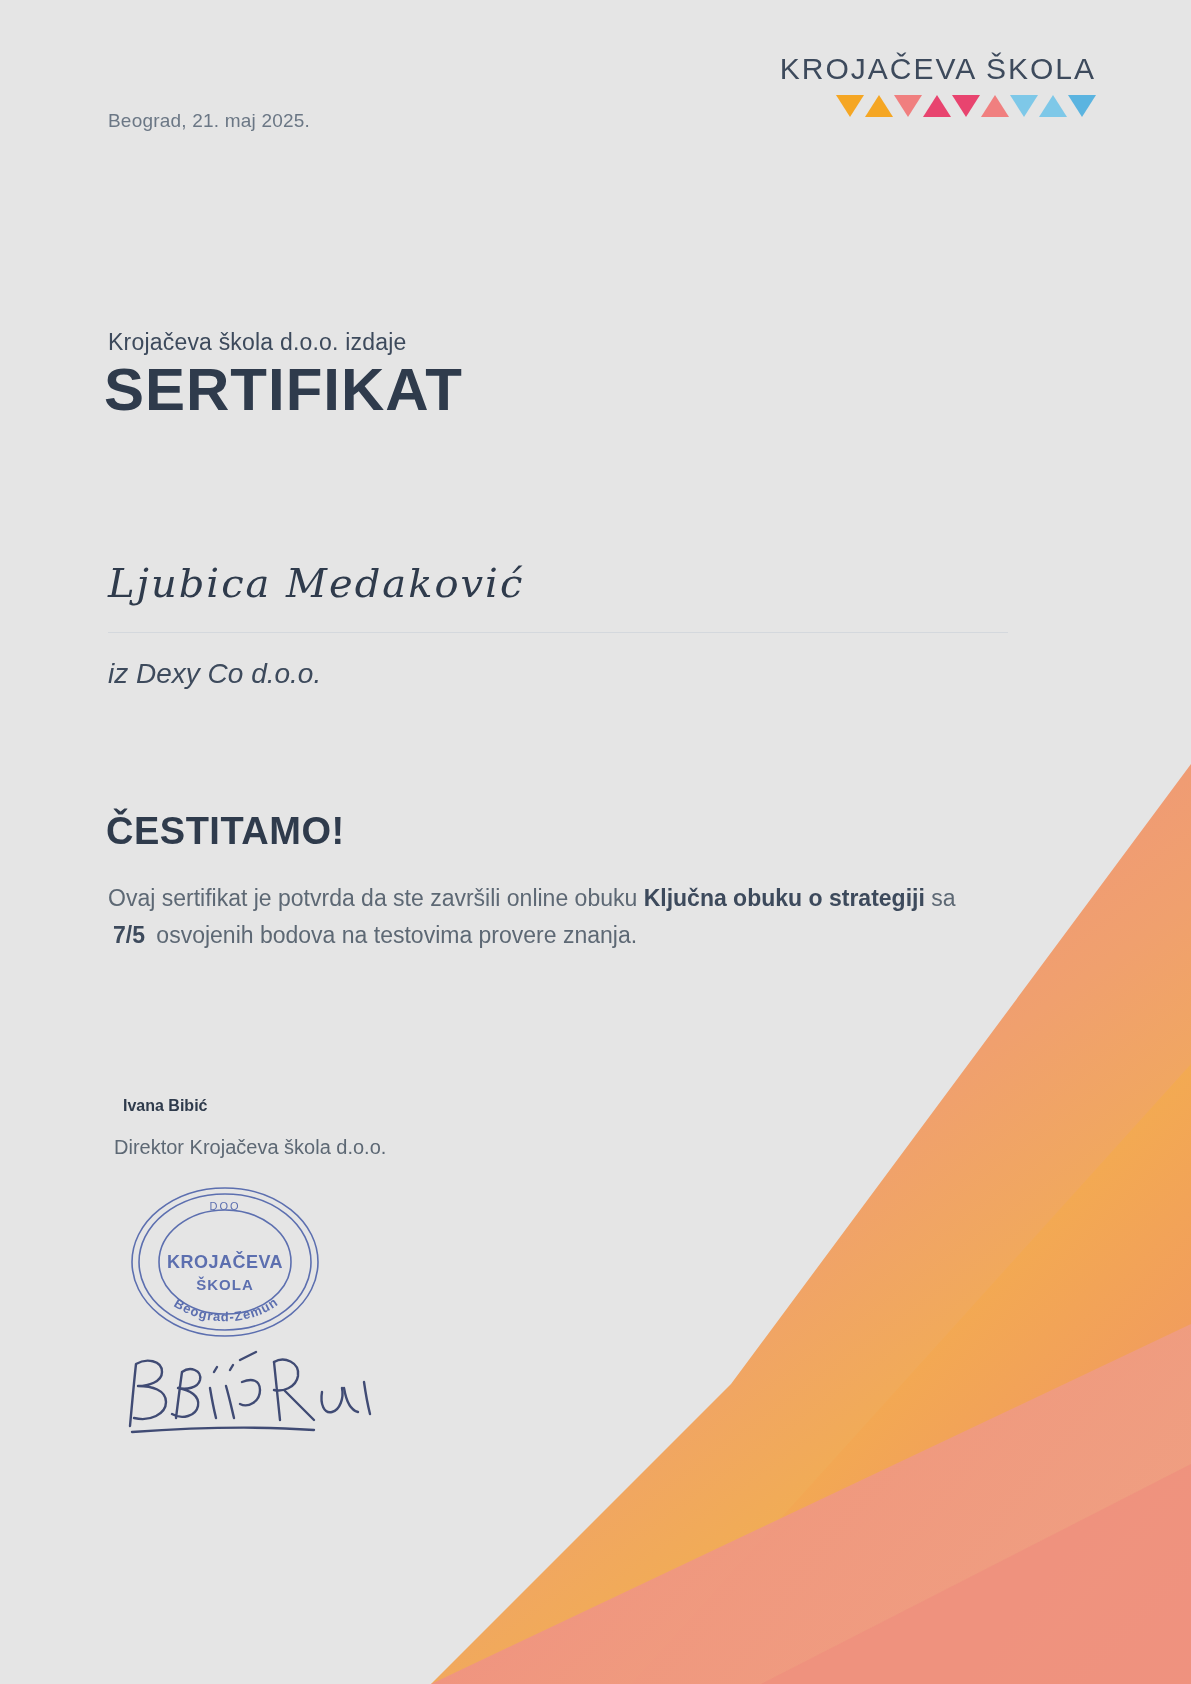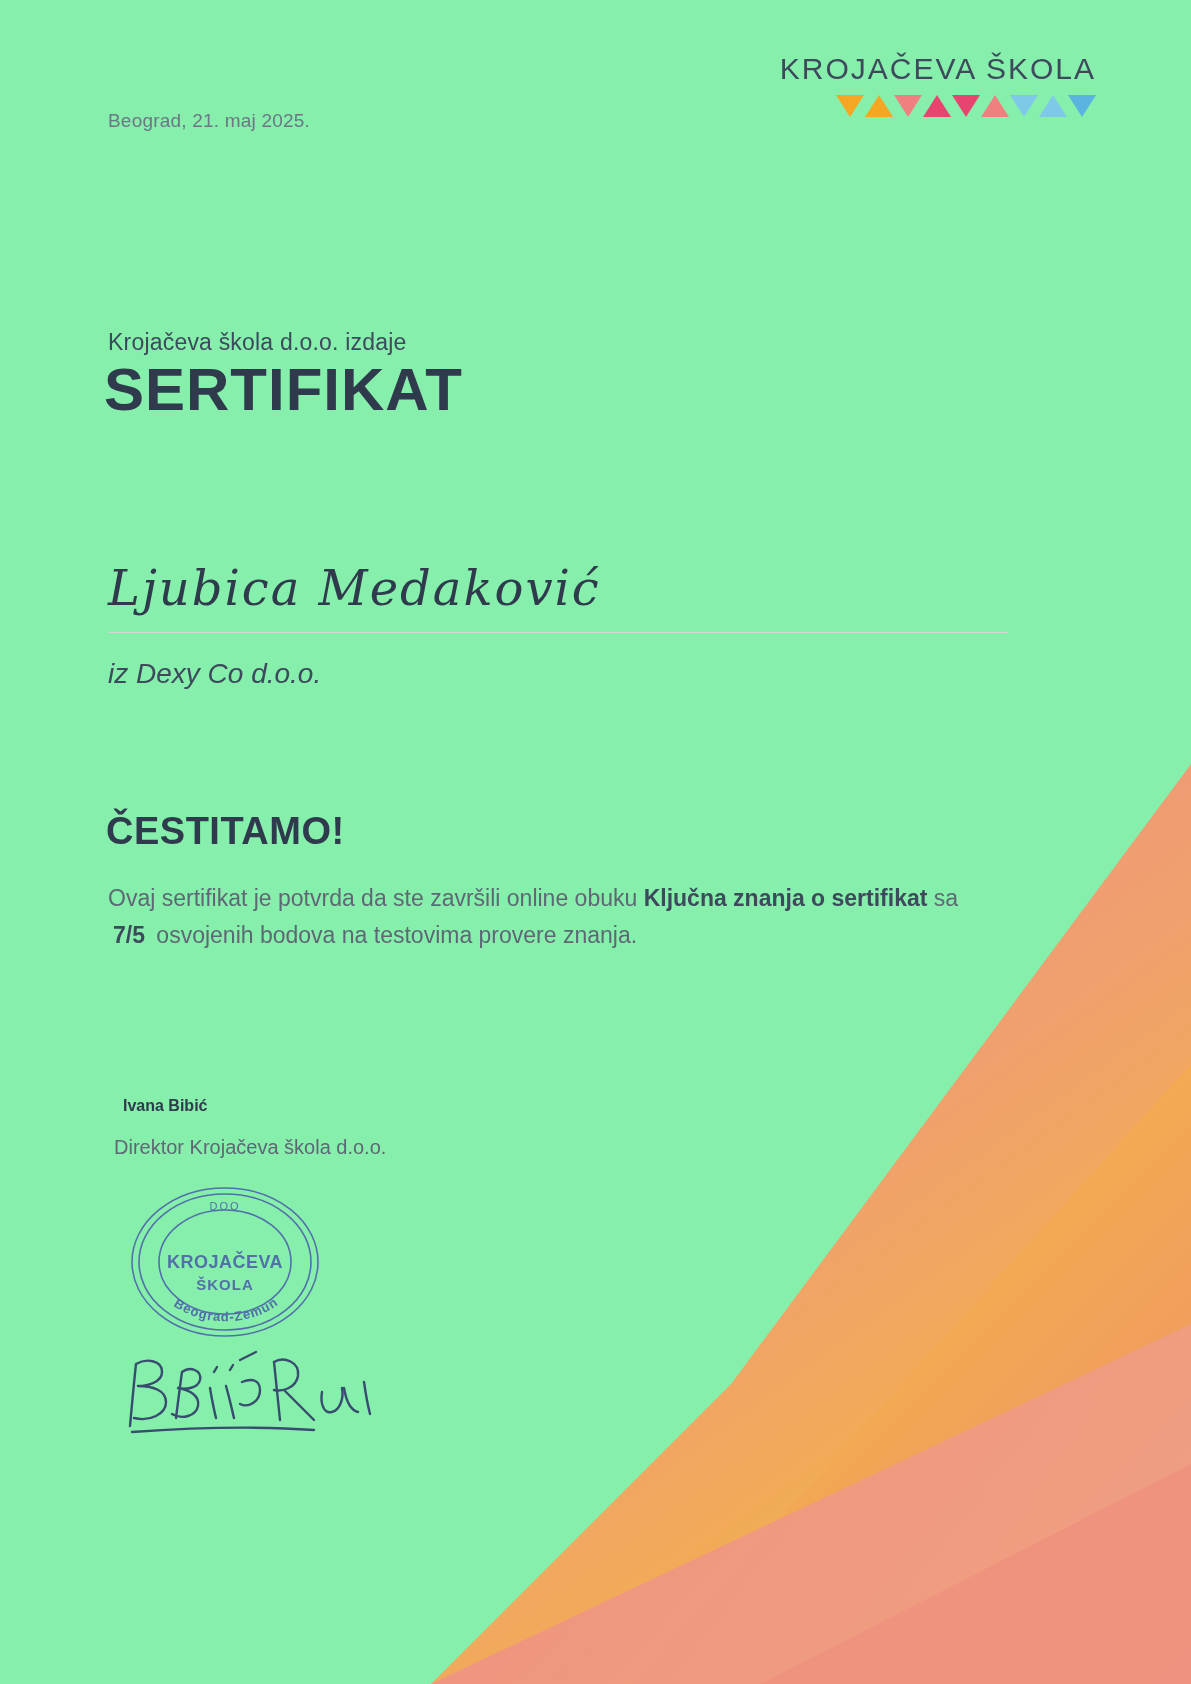--- a/index.html
+++ b/index.html
@@ -8,21 +8,21 @@
     background: #ffffff;
   }
   body {
     font-family: "Liberation Sans", sans-serif;
     color: #3d4a5c;
   }
   .page {
     position: relative;
     width: 1191px;
     height: 1684px;
-    background: #86efac;
+    background: #e5e5e5;
     overflow: hidden;
   }
 
   
   .corner-deco {
     position: absolute;
     right: 0;
     bottom: 0;
     width: 760px;
     height: 920px;
@@ -88,21 +88,21 @@
     letter-spacing: 1px;
     color: #2f3b4c;
     text-align: right;
   }
 
   
   .recipient {
     position: absolute;
     top: 560px;
     left: 108px;
-    font-size: 48px;
+    font-size: 40px;
     font-family: "DejaVu Serif", serif;
     font-style: italic;
     color: #2f3b4c;
     letter-spacing: 2px;
     white-space: nowrap;
   }
   .recipient-line {
     position: absolute;
     top: 632px;
     left: 108px;
@@ -234,21 +234,21 @@
 
   <div class="issuer">Krojačeva škola d.o.o. izdaje</div>
   <div class="main-title">SERTIFIKAT</div>
 
   <div class="recipient">Ljubica Medaković</div>
   <div class="recipient-line"></div>
   <div class="recipient-company">iz Dexy Co d.o.o.</div>
 
   <div class="congrats">ČESTITAMO!</div>
   <div class="body-text">
-    <span>Ovaj sertifikat je potvrda da ste završili online obuku </span><b>Ključna znanja o sertifikat</b><span> sa </span><span class="score">7/5</span><span> osvojenih bodova na testovima provere znanja.</span>
+    <span>Ovaj sertifikat je potvrda da ste završili online obuku </span><b>Ključna obuku o strategiji</b><span> sa </span><span class="score">7/5</span><span> osvojenih bodova na testovima provere znanja.</span>
   </div>
 
   <div class="sig-name">Ivana Bibić</div>
   <div class="sig-role">Direktor Krojačeva škola d.o.o.</div>
 
   <svg class="stamp" viewBox="0 0 206 165">
     <g fill="none" stroke="#4a5fa8" stroke-width="1.6">
       <ellipse cx="103" cy="82" rx="93" ry="74"></ellipse>
       <ellipse cx="103" cy="82" rx="86" ry="68"></ellipse>
       <ellipse cx="103" cy="82" rx="66" ry="52"></ellipse>

